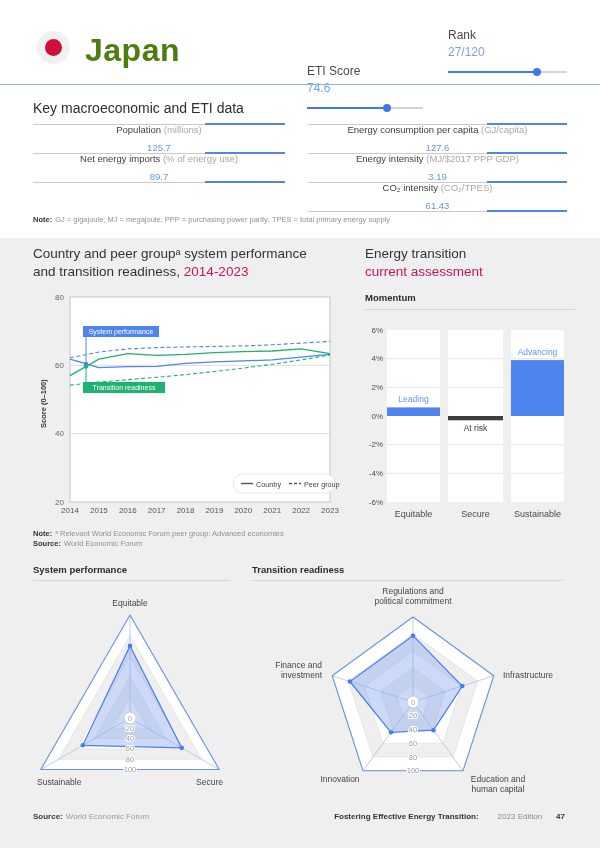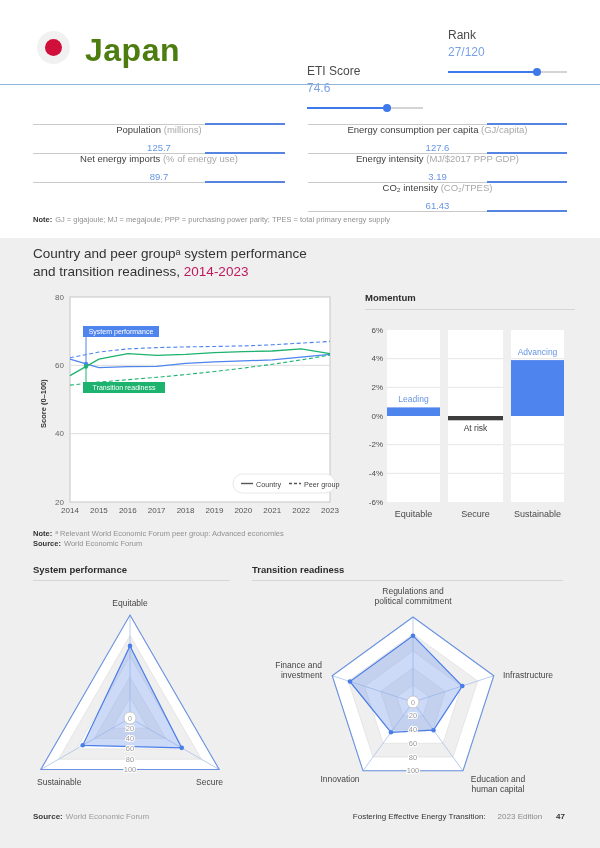--- a/index.html
+++ b/index.html
@@ -43,21 +43,21 @@
   .sec-title { font-size:13.5px; line-height:18px; color:#333; }
   .sec-gray { color:#be185d; }
   .mini-head { font-size:9.5px; font-weight:bold; color:#2b2b2b; }
   .mini-rule { height:1px; background:#d6d6d6; }
   .radar-head { font-size:9.5px; font-weight:bold; color:#2b2b2b; }
 
   
   .footer-left { font-size:8px; color:#9a9a9a; }
   .footer-left b { color:#3a3a3a; margin-right:3px; }
   .footer-right { font-size:8px; color:#8a8a8a; display:flex; align-items:baseline; }
-  .footer-right .bold { font-weight:normal; color:#333; margin-right:12px;text-align:center; }
+  .footer-right .bold { font-weight:bold; color:#333; margin-right:19px;text-align:center; }
   .footer-right .page-num { font-weight:bold; color:#333; margin-left:14px; }
 
   svg text { font-family:"Liberation Sans","DejaVu Sans",sans-serif; }
 </style>
 </head>
 <body>
 
 <div class="page">
 
   <div class="abs flag" style="left:37px; top:31px;">
@@ -80,20 +80,21 @@
     <div class="metric-value">27/120</div>
     <div class="slider">
       <div class="track"></div>
       <div class="fill" id="rank-fill" style="width: 75%;"></div>
       <div class="knob" id="rank-knob" style="left: calc(75% - 4px);"></div>
     </div>
   </div>
 
   <div class="abs header-rule" style="left:0; top:84px;"></div>
 
+  <div class="abs macro-title" style="left:33px; top:100px;">Key macroeconomic and ETI data</div>
   <div class="abs mcol" style="left:33px; top:124px;" id="macro-left">
       <div class="mrow">
         <span class="mlabel">Population <span class="munit">(millions)</span></span>
         <span class="mvalue">125.7</span>
       </div>
       <div class="mrow">
         <span class="mlabel">Net energy imports <span class="munit">(% of energy use)</span></span>
         <span class="mvalue">89.7</span>
       </div>
       <div class="mend"></div>
@@ -117,20 +118,22 @@
     <b>Note:</b><span>GJ = gigajoule; MJ = megajoule; PPP = purchasing power parity; TPES = total primary energy supply</span>
   </div>
 
   <div class="abs gray-bg"></div>
 
   <div class="abs sec-title" style="left:33px; top:245px; width:300px;">
     <div>Country and peer groupᵃ system performance</div>
     <div><span>and transition readiness,</span><span class="sec-gray"> 2014-2023</span></div>
   </div>
   <div class="abs sec-title" style="left:365px; top:245px;">
+    <div>Energy transition</div>
+    <div class="sec-gray">current assessment</div>
   </div>
 
   <svg class="abs" id="trend-svg" style="left:20px; top:288px;" width="330" height="237" viewBox="0 0 330 237">
       <rect x="50" y="9" width="260" height="205" fill="#ffffff" stroke="#c6c6c6" stroke-width="1"></rect>
       <line x1="50" y1="77.33333333333334" x2="310" y2="77.33333333333334" stroke="#dcdcdc" stroke-width="1"></line>
       <line x1="50" y1="145.66666666666669" x2="310" y2="145.66666666666669" stroke="#dcdcdc" stroke-width="1"></line>
       <text x="44" y="11.5" text-anchor="end" font-size="8" fill="#666">80</text>
       <text x="44" y="79.83333333333334" text-anchor="end" font-size="8" fill="#666">60</text>
       <text x="44" y="148.16666666666669" text-anchor="end" font-size="8" fill="#666">40</text>
       <text x="44" y="216.5" text-anchor="end" font-size="8" fill="#666">20</text>

